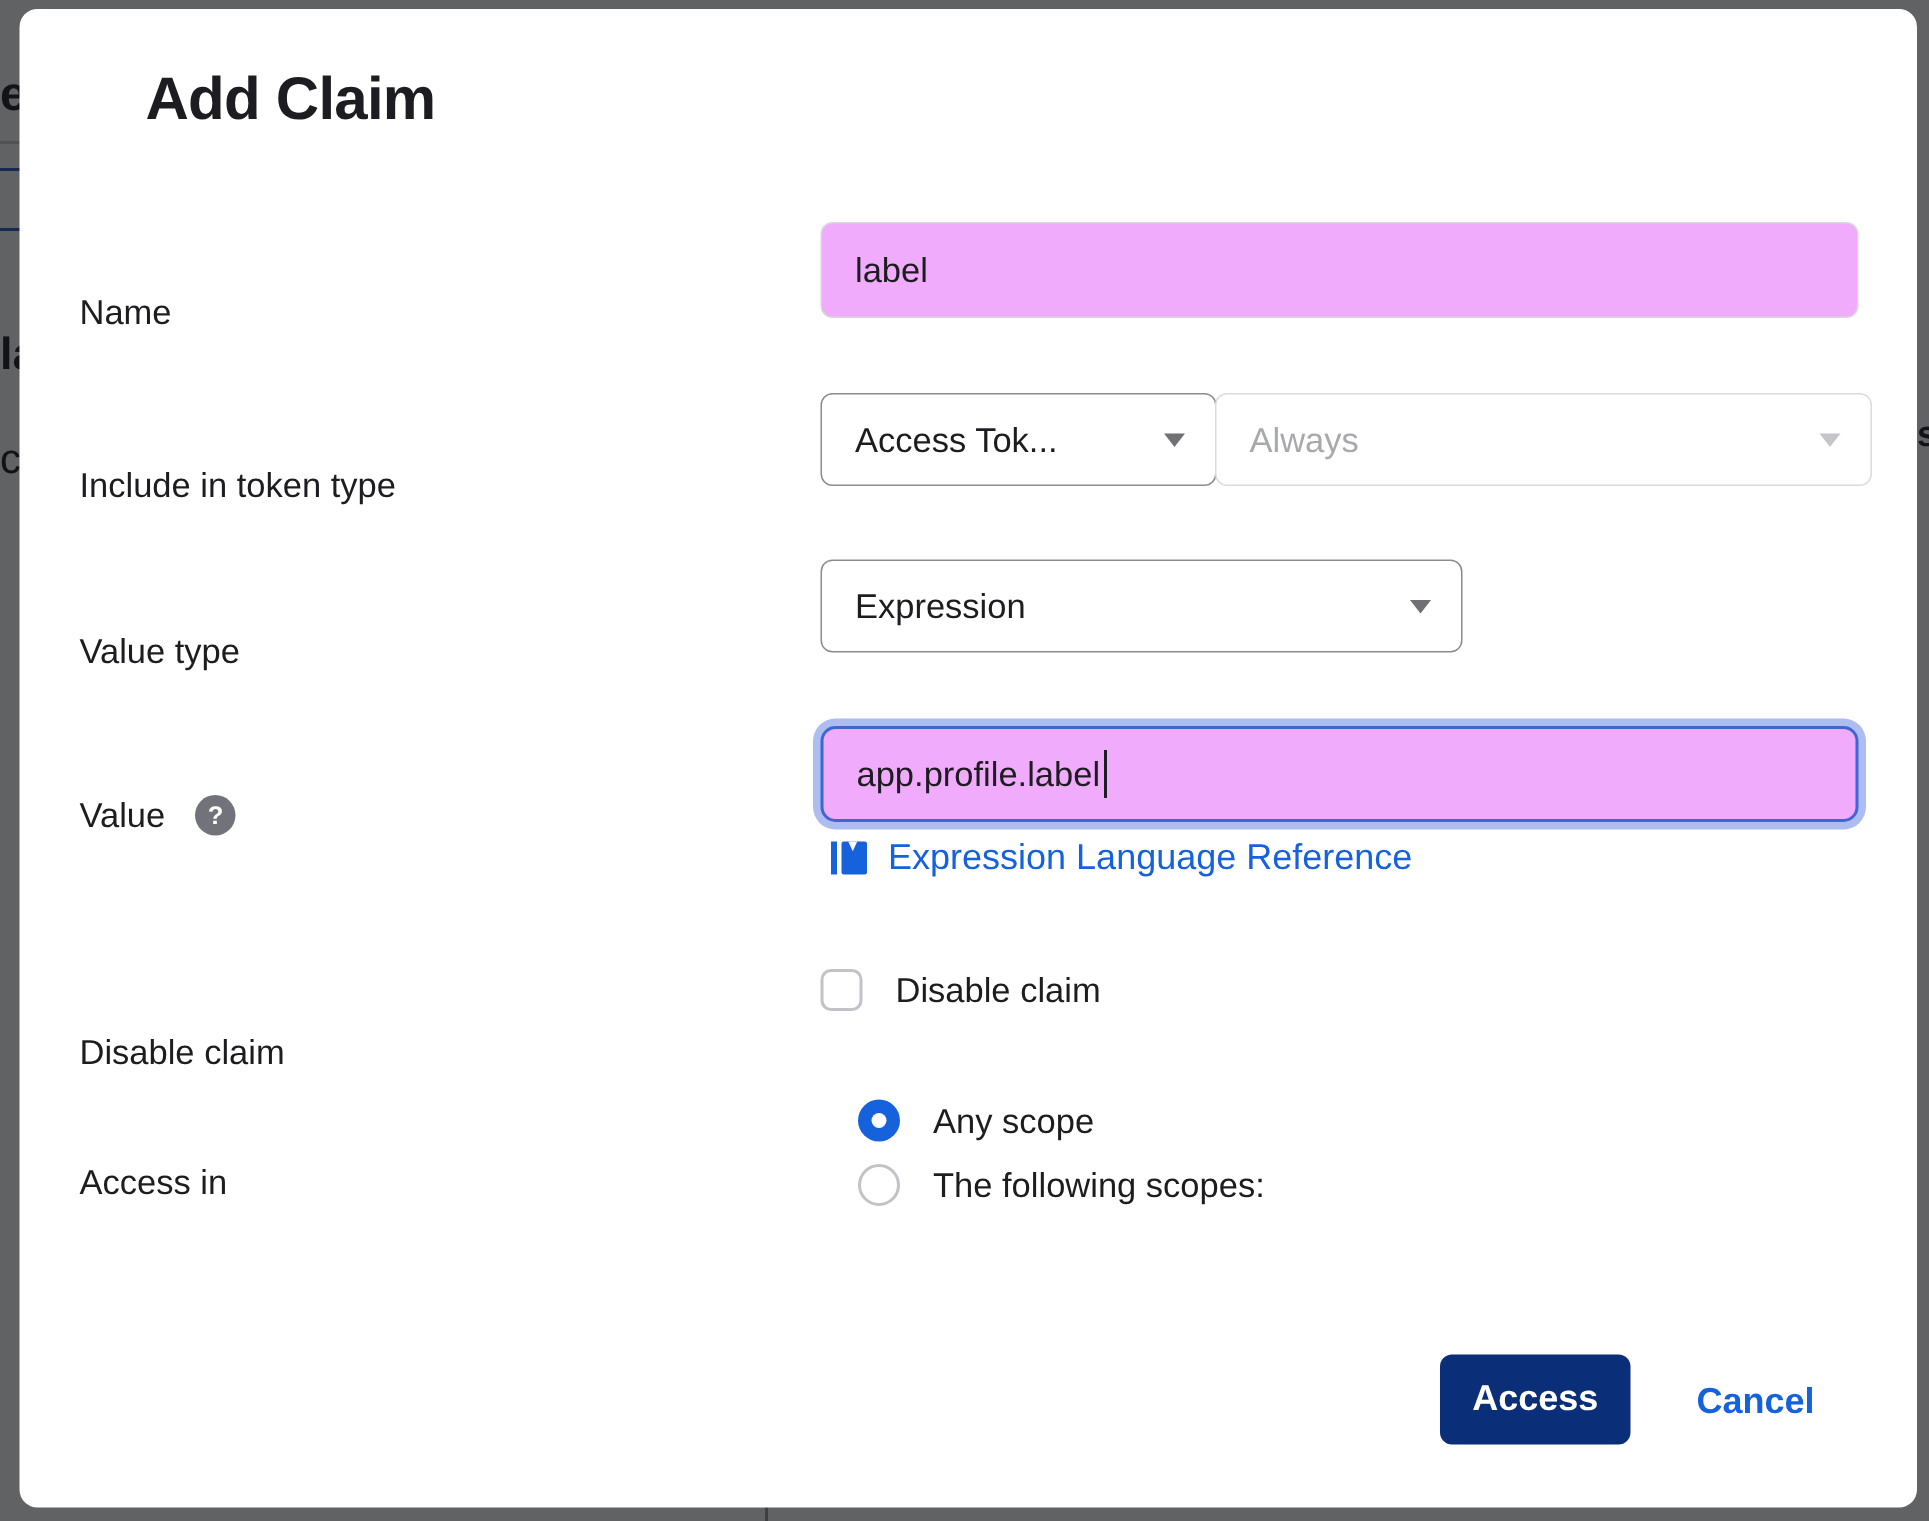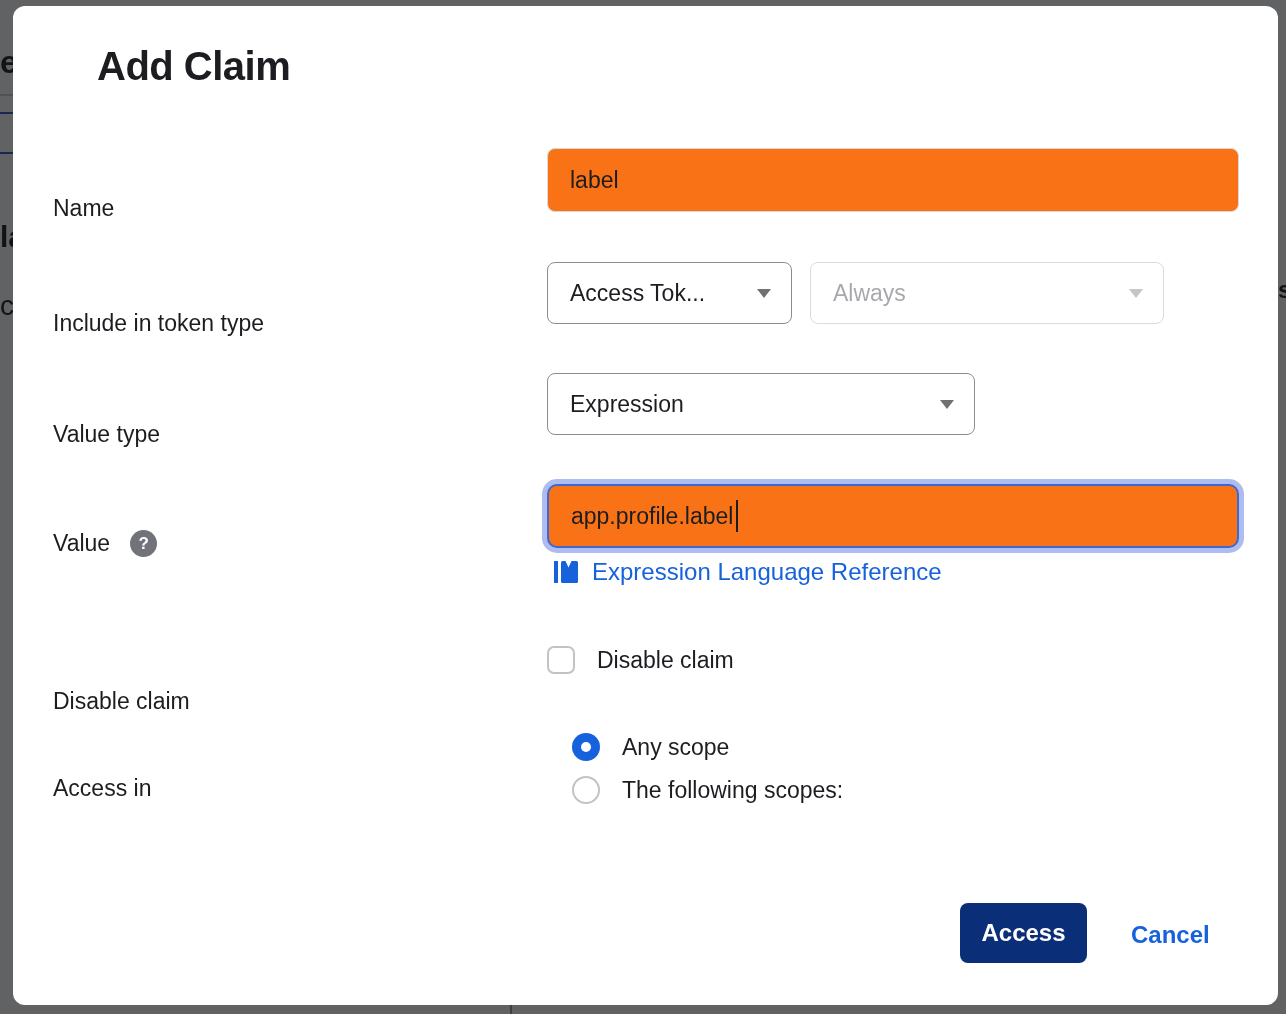--- a/index.html
+++ b/index.html
@@ -46,39 +46,39 @@
   .label-disable{top:642px;}
   .label-include{top:729px;}
 
   .help-icon{
     width:27px;height:27px;border-radius:50%;background:#72737a;color:#fff;
     display:flex;align-items:center;justify-content:center;
     font-size:17px;font-weight:700;
   }
 
   .text-input{
-    position:absolute;height:64px;border:1px solid #d8d8dc;border-radius:8px;background:#f97316;
+    position:absolute;height:64px;border:1px solid #d8d8dc;border-radius:8px;background:#f0abfc;
     display:flex;align-items:center;padding:0 22px;font-size:23px;color:var(--text-dark);
   }
   .name-input{left:534px;top:142px;width:692px;}
   .value-input{
     left:534px;top:478px;width:692px;
     border:2px solid var(--focus-border);
     box-shadow:0 0 0 5px var(--focus-ring);
     border-radius:10px;
   }
   .text-caret{display:inline-block;width:2px;height:32px;background:#1d1d21;margin-left:3px;}
 
   .select{
     position:absolute;height:62px;border:1px solid #8b8c91;border-radius:8px;background:#fff;
     display:flex;align-items:center;padding:0 48px 0 22px;font-size:23px;color:var(--text-dark);
     cursor:pointer;
   }
-  .select-token{left:534px;top:256px;width:245px;}
-  .select-condition{left:797px;top:256px;width:354px;border-color:#dcdce0;color:var(--muted-text);cursor:default;}
+  .select-token{left:534px;top:256px;width:264px;}
+  .select-condition{left:797px;top:256px;width:438px;border-color:#dcdce0;color:var(--muted-text);cursor:default;}
   .select-valuetype{left:534px;top:367px;width:428px;}
   .chevron{
     position:absolute;right:20px;top:50%;margin-top:-4px;
     width:0;height:0;border-left:7px solid transparent;border-right:7px solid transparent;
     border-top:9px solid #707075;
   }
   .chevron.disabled{border-top-color:#c6c6ca;}
 
   .ref-link{
     position:absolute;left:540px;top:552px;display:flex;align-items:center;gap:13px;

